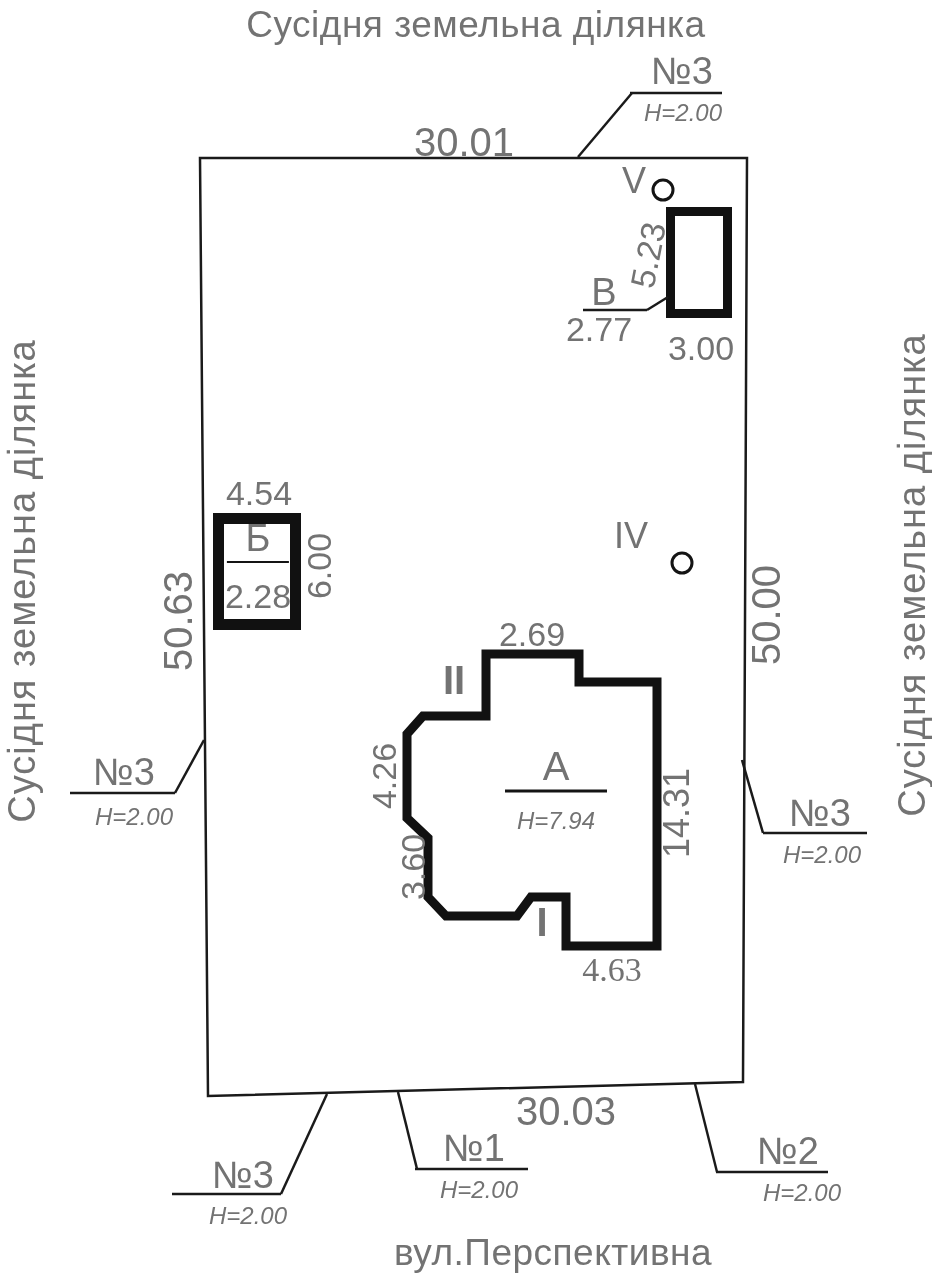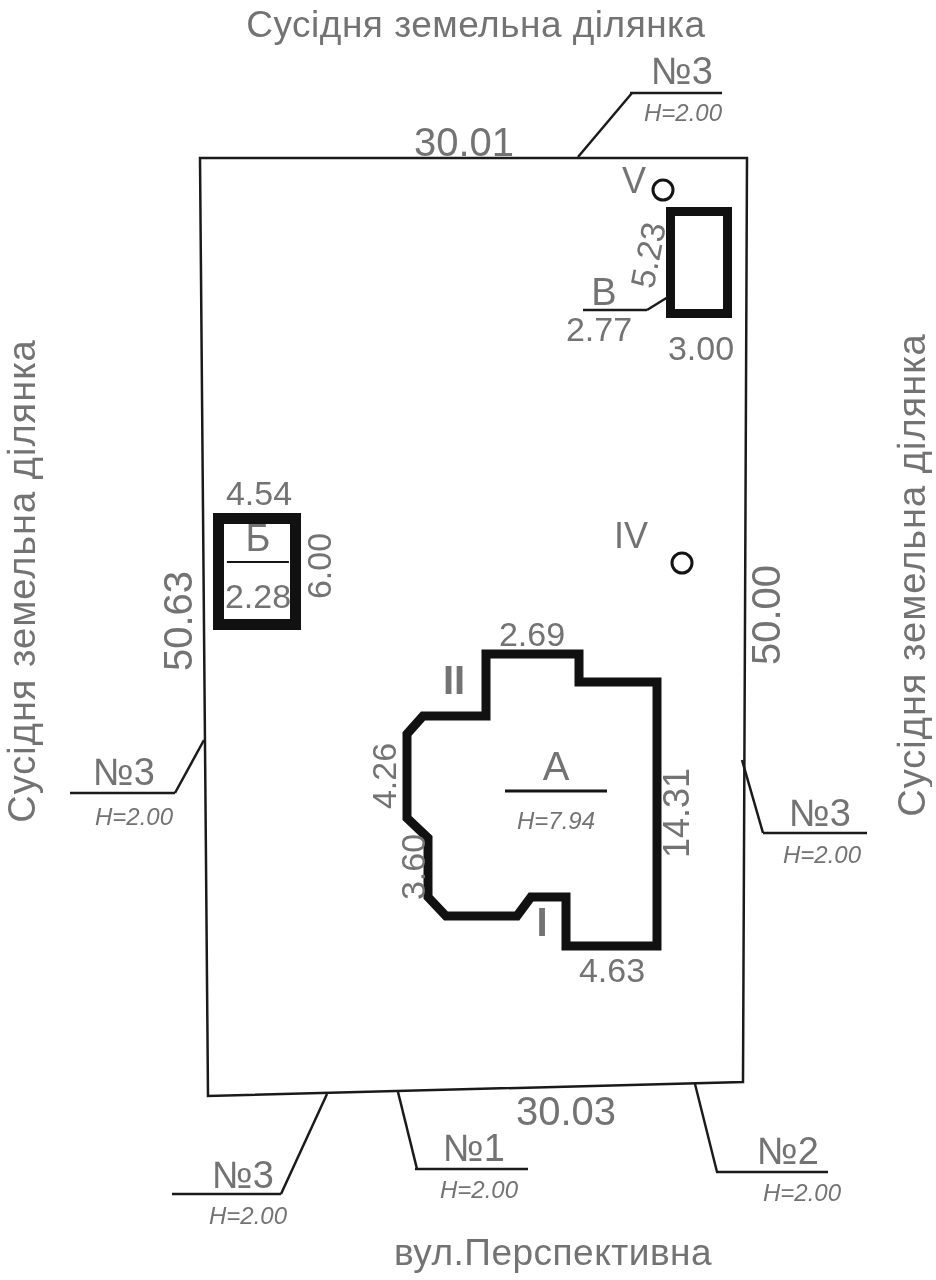--- a/index.html
+++ b/index.html
@@ -99,21 +99,21 @@
   <div class="lbl t-h" style="left:802px;top:1193px;">H=2.00</div>
 
   <div class="lbl stack" style="left:556px;top:789px;">
     <div class="fracTop" style="font-size:40px;min-width:90px;">А</div>
     <div class="fracBot t-h">H=7.94</div>
   </div>
   <div class="lbl t-dim" style="left:532px;top:634px;">2.69</div>
   <div class="lbl rot t-dim" style="left:384px;top:776px;">4.26</div>
   <div class="lbl rot t-dim" style="left:413px;top:867px;">3.60</div>
   <div class="lbl rot t-dim14" style="left:677px;top:813px;">14.31</div>
-  <div class="lbl t-dim" style="left:612px;top:970px;">4.63</div>
+  <div class="lbl t-dim" style="left:612px;top:970px;font-family:Liberation Serif, serif;">4.63</div>
   <div class="lbl t-roman" style="left:448px;top:680px;margin-left:6px;">II</div>
   <div class="lbl t-roman" style="left:542px;top:922px;">I</div>
 
   <div class="lbl stack" style="left:258px;top:566px;">
     <div class="fracTop" style="font-size:38px;min-width:50px;border-bottom-width:2.5px;">Б</div>
     <div class="fracBot t-dim">2.28</div>
   </div>
   <div class="lbl t-dim" style="left:259px;top:493px;">4.54</div>
   <div class="lbl rot t-dim" style="left:319px;top:566px;">6.00</div>
 

